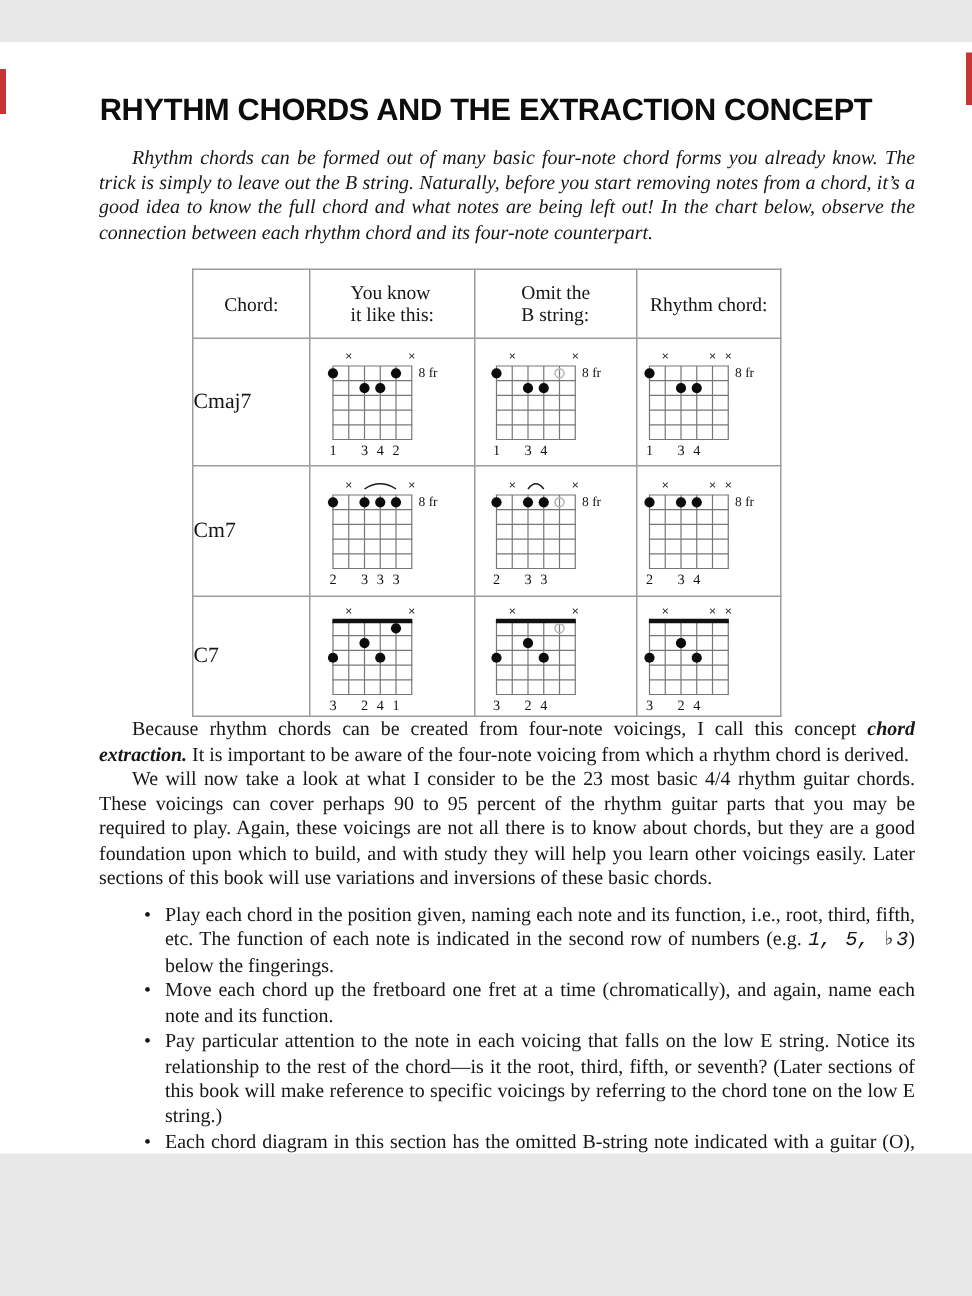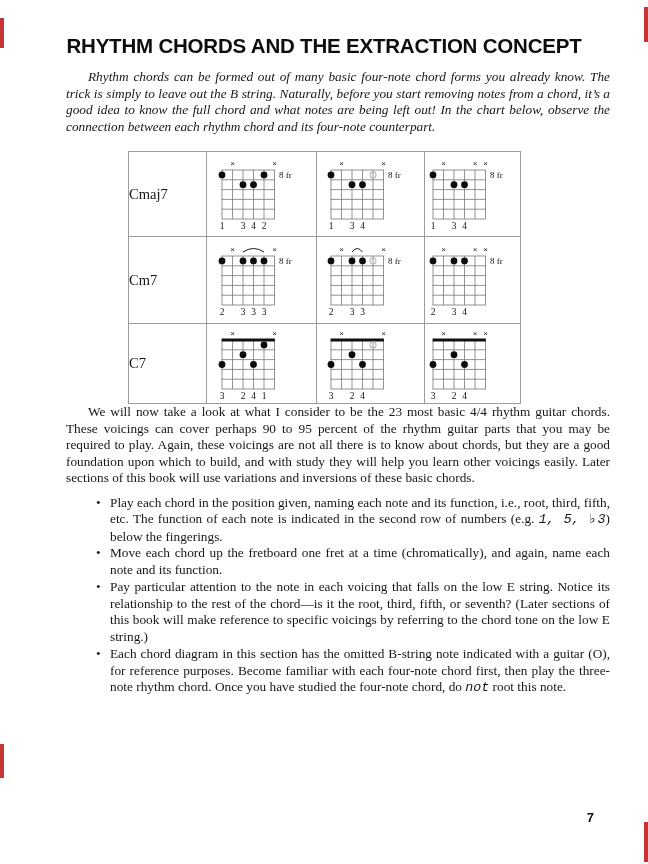--- a/index.html
+++ b/index.html
@@ -1,23 +1,24 @@
 <!DOCTYPE html>
 <html><head>
 <meta charset="utf-8">
 <style>
   html,body{margin:0;padding:0;}
   body{background:#e8e8e8;}
   .page{
     position:relative;
-    width:648px;height:864px;
+    width:648px;height:741px;
     background:#ffffff;
     overflow:hidden;
     font-family:"Liberation Serif", serif;
     color:#161616;
+    margin-top:28px;
   }
   .content{padding:34px 38px 0 66px;}
   .title{
     font-family:"Liberation Sans", sans-serif;
     font-weight:bold;
     font-size:20.5px;
     letter-spacing:-0.2px;
     text-align:center;
     margin:0 0 0 -28px;
     color:#0d0d0d;
@@ -101,20 +102,28 @@
     <p class="body first">Rhythm chords can be formed out of many basic four-note chord forms you already know. The trick is simply to leave out the B string. Naturally, before you start removing notes from a chord, it’s a good idea to know the full chord and what notes are being left out! In the chart below, observe the connection between each rhythm chord and its four-note counterpart.</p>
 
     <table class="chord-table">
       <colgroup>
         <col class="col-chord">
           <col class="col-know">
           <col class="col-omit">
           <col class="col-rhythm">
       </colgroup>
       <tbody>
+          <tr>
+        <th class="hdr"><span>Chord:</span></th>
+        <th class="hdr"><span>You know
+it like this:</span></th>
+        <th class="hdr"><span>Omit the
+B string:</span></th>
+        <th class="hdr"><span>Rhythm chord:</span></th>
+      </tr>
       <tr class="row-cmaj7">
         <td class="chordname">Cmaj7</td>
         <td class="diagram-cell">
               <svg class="chord-svg" width="92" height="76" viewBox="0 0 92 76">
                 <line x1="6" y1="14" x2="6" y2="63" stroke="#777777" stroke-width="0.8"></line>
                 <line x1="16.5" y1="14" x2="16.5" y2="63" stroke="#777777" stroke-width="0.8"></line>
                 <line x1="27" y1="14" x2="27" y2="63" stroke="#777777" stroke-width="0.8"></line>
                 <line x1="37.5" y1="14" x2="37.5" y2="63" stroke="#777777" stroke-width="0.8"></line>
                 <line x1="48" y1="14" x2="48" y2="63" stroke="#777777" stroke-width="0.8"></line>
                 <line x1="58.5" y1="14" x2="58.5" y2="63" stroke="#777777" stroke-width="0.8"></line>
@@ -349,20 +358,21 @@
                 <circle cx="37.5" cy="38.5" r="3.4" fill="#0c0c0c"></circle>
                 <text x="6" y="73" text-anchor="middle" font-family="&quot;Liberation Serif&quot;,serif" font-size="9.5" fill="#111">3</text>
                 <text x="27" y="73" text-anchor="middle" font-family="&quot;Liberation Serif&quot;,serif" font-size="9.5" fill="#111">2</text>
                 <text x="37.5" y="73" text-anchor="middle" font-family="&quot;Liberation Serif&quot;,serif" font-size="9.5" fill="#111">4</text>
               </svg>
             </td>
       </tr>
     </tbody>
       </table>
 
+    <p class="body after-table"><span>Because rhythm chords can be created from four-note voicings, I call this concept </span><span class="em-bi">chord extraction.</span><span> It is important to be aware of the four-note voicing from which a rhythm chord is derived.</span></p>
 
     <p class="body">We will now take a look at what I consider to be the 23 most basic 4/4 rhythm guitar chords. These voicings can cover perhaps 90 to 95 percent of the rhythm guitar parts that you may be required to play. Again, these voicings are not all there is to know about chords, but they are a good foundation upon which to build, and with study they will help you learn other voicings easily. Later sections of this book will use variations and inversions of these basic chords.</p>
 
 
     <ul class="steps">
       <li><span class="marker">•</span><span>Play each chord in the position given, naming each note and its function, i.e., root, third, fifth, etc. The function of each note is indicated in the second row of numbers (e.g. </span><span class="em-i">1, 5, ♭3</span><span>) below the fingerings.</span></li>
       <li><span class="marker">•</span><span>Move each chord up the fretboard one fret at a time (chromatically), and again, name each note and its function.</span><span class="em-i"></span><span></span></li>
       <li><span class="marker">•</span><span>Pay particular attention to the note in each voicing that falls on the low E string. Notice its relationship to the rest of the chord—is it the root, third, fifth, or seventh? (Later sections of this book will make reference to specific voicings by referring to the chord tone on the low E string.)</span><span class="em-i"></span><span></span></li>
       <li><span class="marker">•</span><span>Each chord diagram in this section has the omitted B-string note indicated with a guitar (O), for reference purposes. Become familiar with each four-note chord first, then play the three-note rhythm chord. Once you have studied the four-note chord, do </span><span class="em-i">not</span><span> root this note.</span></li>
     </ul>

